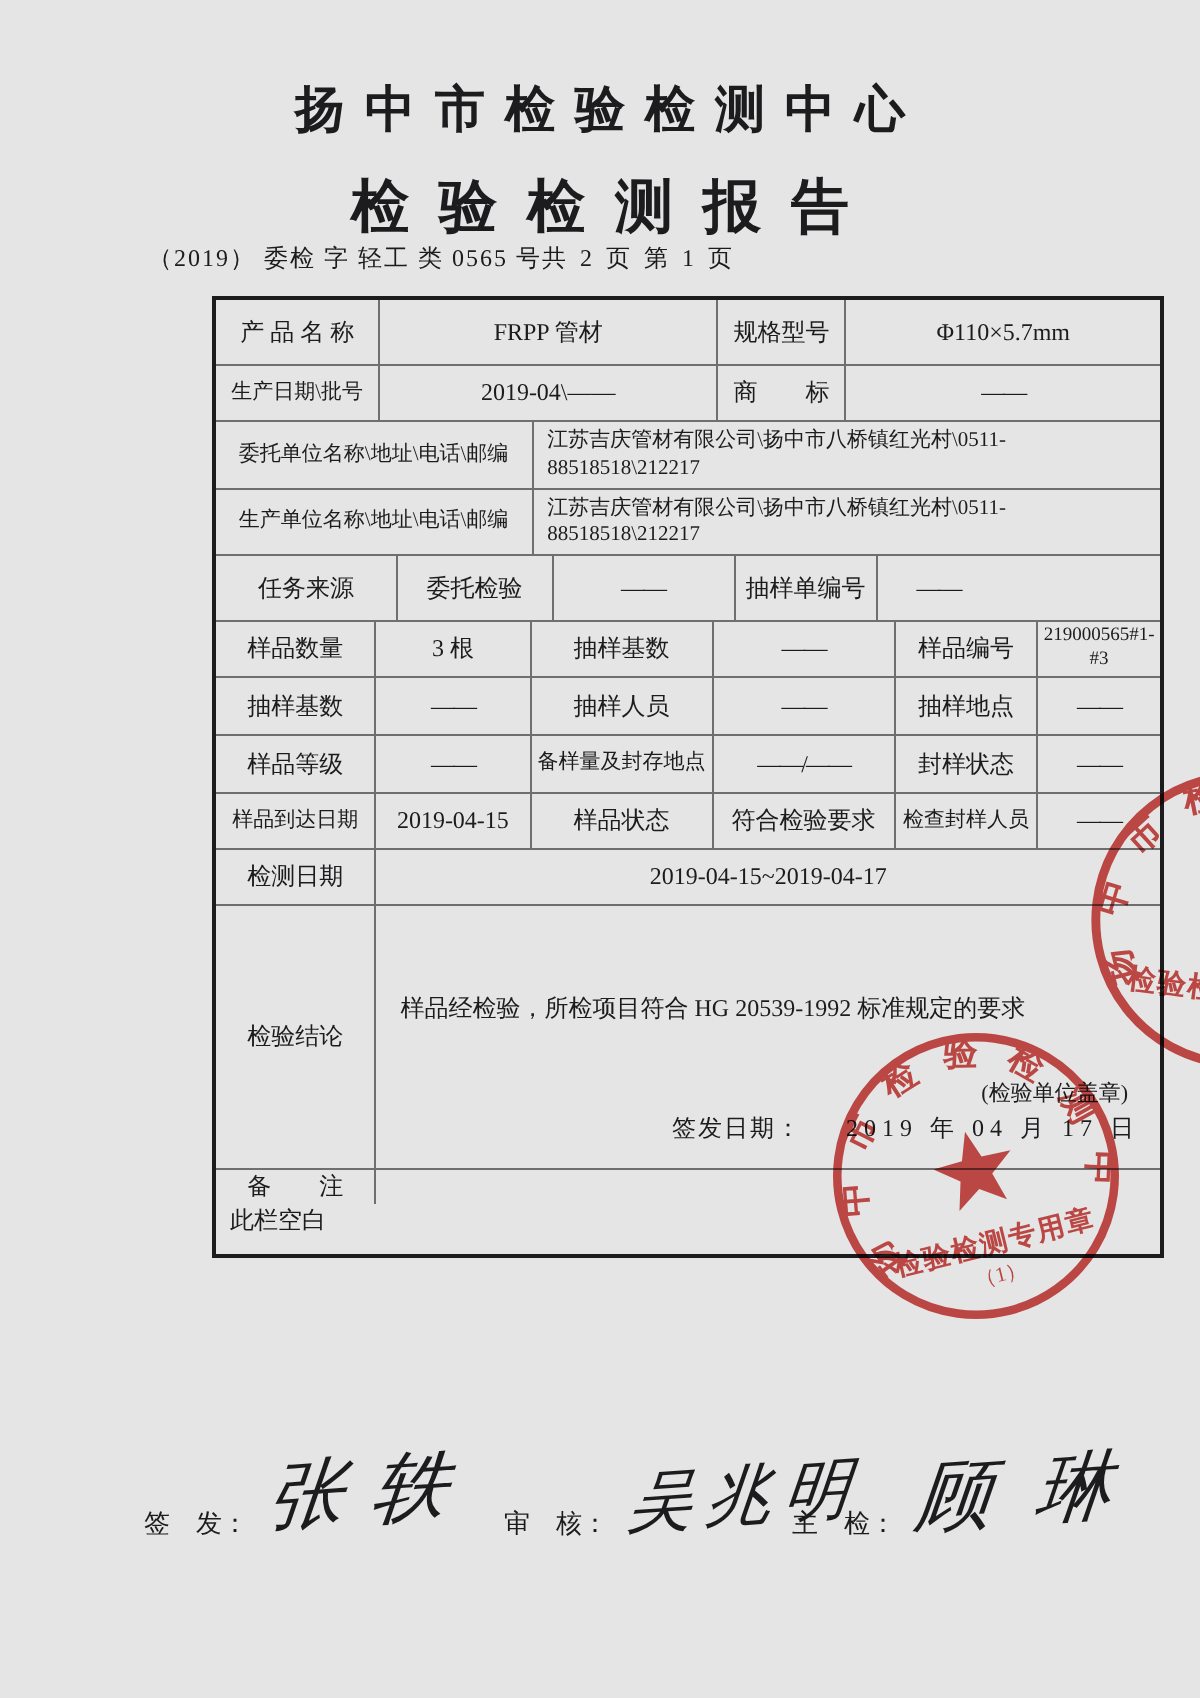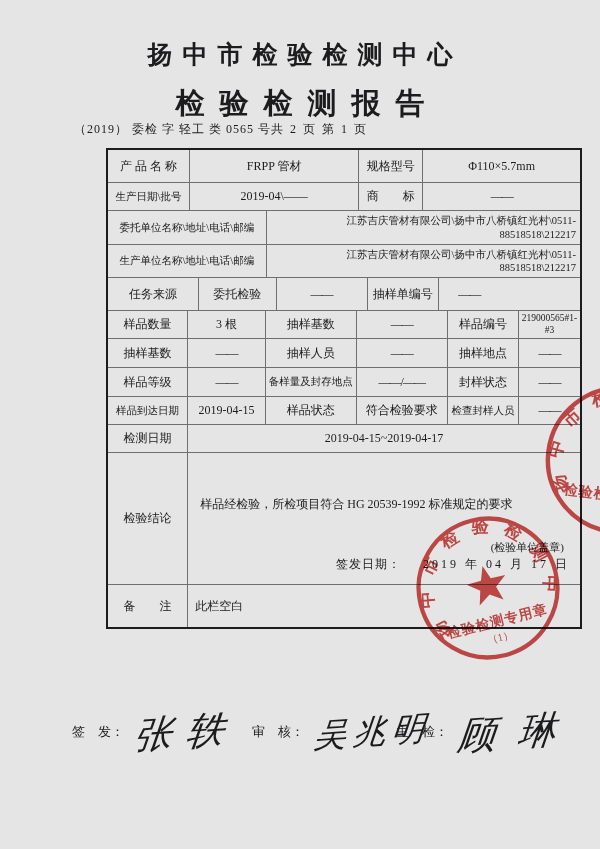--- a/index.html
+++ b/index.html
@@ -37,48 +37,48 @@
   .hdr-meta .pno{letter-spacing:2px;}
 
   
   .tbl{
     position:absolute;top:148px;left:62px;width:476px;
     border:2px solid var(--color-border);
     background:transparent;
     margin-left:44px;
   }
   .tr{display:flex;border-bottom:1px solid var(--color-line);}
-  .tr:last-child{border-bottom:none;}
+  .tr:last-child{border-bottom:none;flex-direction:column;}
   .td{
     border-right:1px solid var(--color-line);
     display:flex;align-items:center;justify-content:center;
     text-align:center;font-size:12px;line-height:1.25;
     overflow:hidden;padding:1px 2px;
   }
   .td:last-child{border-right:none;}
-  .left{justify-content:flex-start;text-align:right;padding-left:7px;padding-right:4px;}
+  .left{justify-content:flex-start;text-align:left;padding-left:7px;padding-right:4px;}
   .small{font-size:10.5px;}
   .tiny{font-size:9.5px;}
   .dash{letter-spacing:-1px;}
 
   .wA1{width:17.4%}.wA2{width:35.8%}.wA3{width:13.6%}.wA4{width:33.2%}
   .wB1{width:33.6%}.wB2{width:66.4%}
   .wC1{width:17%}.wC2{width:16.4%}.wC3{width:19.3%}.wC4{width:19.3%}.wC5{width:15.1%}.wC6{width:12.9%}
   .wD1{width:17%}.wD2{width:83%}
 
   .rel{position:relative;display:block;}
   .concl-text{position:absolute;top:44px;left:12px;right:10px;font-size:12px;text-align:left;}
   .seal-note{position:absolute;top:88px;right:16px;font-size:11px;}
   .issue-line{position:absolute;top:104px;right:10px;font-size:12px;}
   .issue-line .lbl{margin-right:22px;letter-spacing:1px;}
   .issue-line .val{letter-spacing:3px;}
 
   
   .sign-row{position:absolute;top:693px;left:66px;right:20px;height:78px;}
-  .sig-group{position:absolute;display:flex;align-items:center;height:78px;}
+  .sig-group{position:absolute;display:flex;align-items:flex-end;height:78px;}
   .sig-g1{left:6px;}
   .sig-g2{left:186px;}
   .sig-g3{left:330px;}
   .sig-label{font-size:13px;white-space:nowrap;}
   .sig-name{
     font-size:38px;font-style:italic;letter-spacing:14px;
     margin-left:10px;white-space:nowrap;
     transform:rotate(-4deg) skewX(-10deg);
     font-family:"DejaVu Serif","Liberation Serif",serif;
   }

